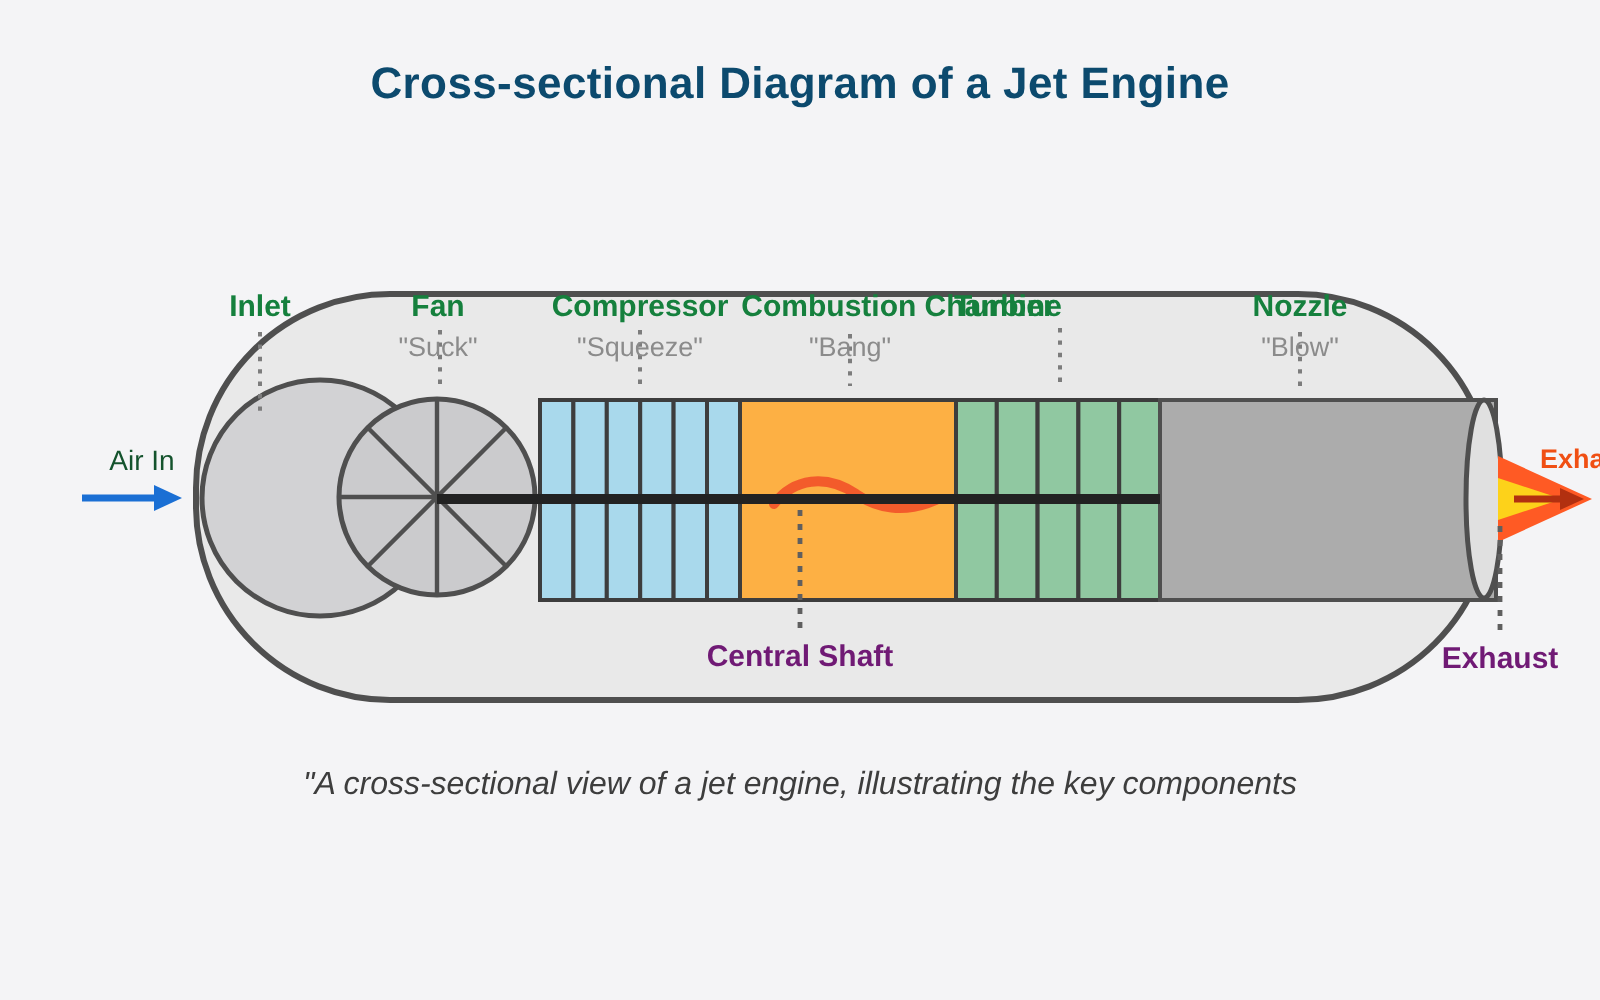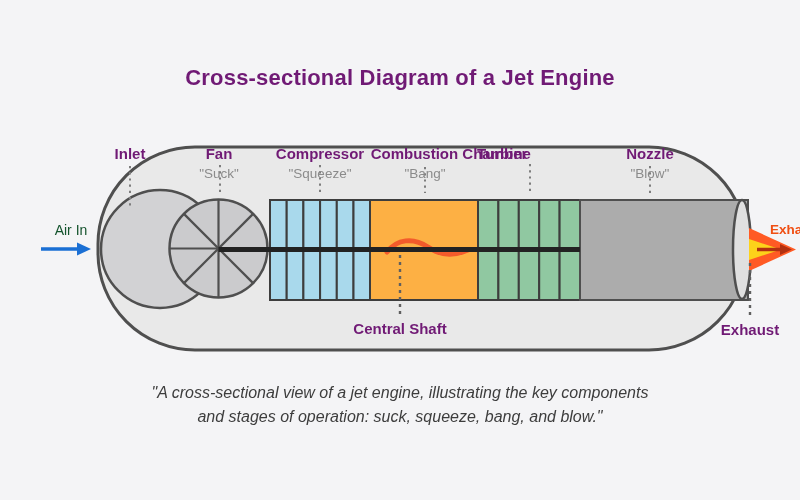--- a/index.html
+++ b/index.html
@@ -3,26 +3,26 @@
 <meta charset="utf-8">
 <style>
   html, body { margin:0; padding:0; }
   body {
     width:800px; height:500px; overflow:hidden; position:relative;
     background:#f4f4f6;
     font-family:"Liberation Sans", sans-serif;
   }
   #title {
     position:absolute; top:29px; left:0; width:800px; text-align:center;
-    font-size:22px; font-weight:bold; color:#701a75; letter-spacing:0.2px;margin-top:36px;
+    font-size:22px; font-weight:bold; color:#0c4a6e; letter-spacing:0.2px;
   }
   svg.diagram { position:absolute; left:0; top:0; }
   .comp-label {
     position:absolute; top:145px; transform:translateX(-50%);
-    font-size:15px; font-weight:bold; color:#701a75; white-space:nowrap;
+    font-size:15px; font-weight:bold; color:#15803d; white-space:nowrap;
   }
   .comp-sublabel {
     position:absolute; top:166px; transform:translateX(-50%);
     font-size:13.5px; color:#8b8b8b; white-space:nowrap;
   }
   .anno-label {
     position:absolute; transform:translateX(-50%);
     font-size:15px; font-weight:bold; color:#701a75; white-space:nowrap;
   }
   #air-in-label {
@@ -122,14 +122,13 @@
 <div class="comp-sublabel" style="left:425px">"Bang"</div>
 <div class="comp-sublabel" style="left:650px">"Blow"</div>
 
 <div id="air-in-label">Air In</div>
 <div id="exhaust-flow-label">Exhaust</div>
 <div class="anno-label" style="left:400px; top:320px">Central Shaft</div>
 <div class="anno-label" style="left:750px; top:321px">Exhaust</div>
 
 <div id="caption">
   <div>"A cross-sectional view of a jet engine, illustrating the key components</div>
-  <div>and stages of operation: suck, squeeze, bang, and blow."</div>
 </div>
 
 </body></html>

